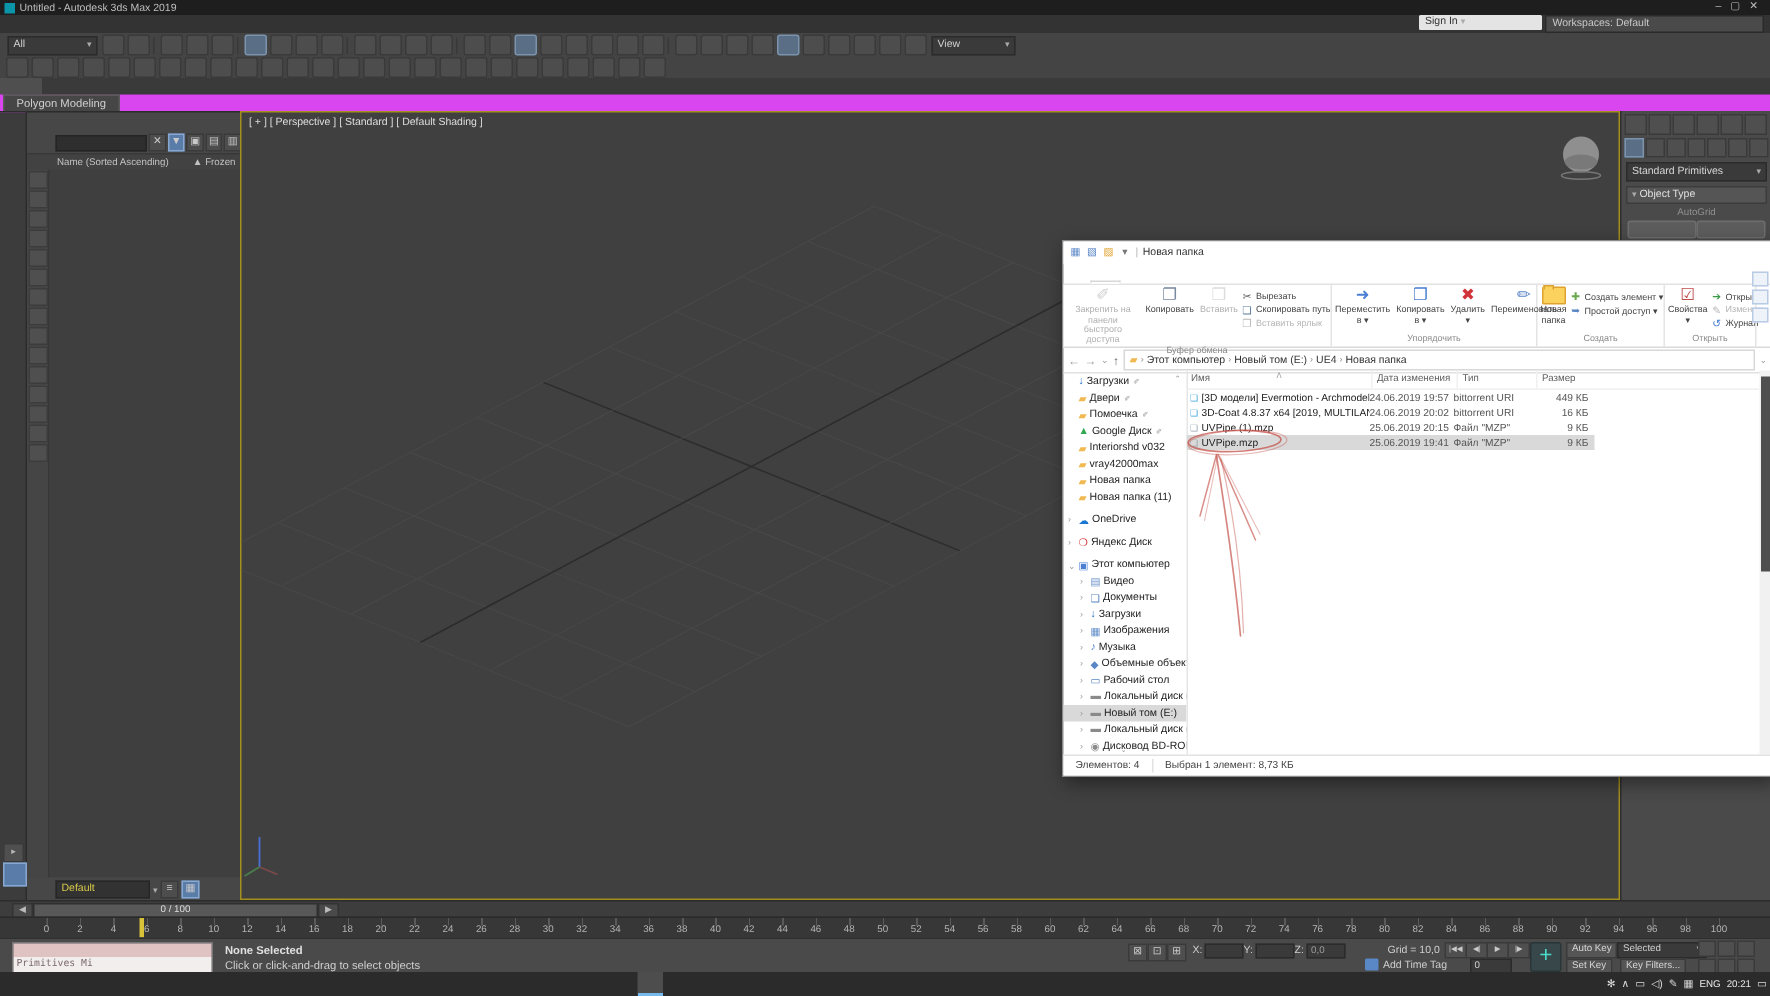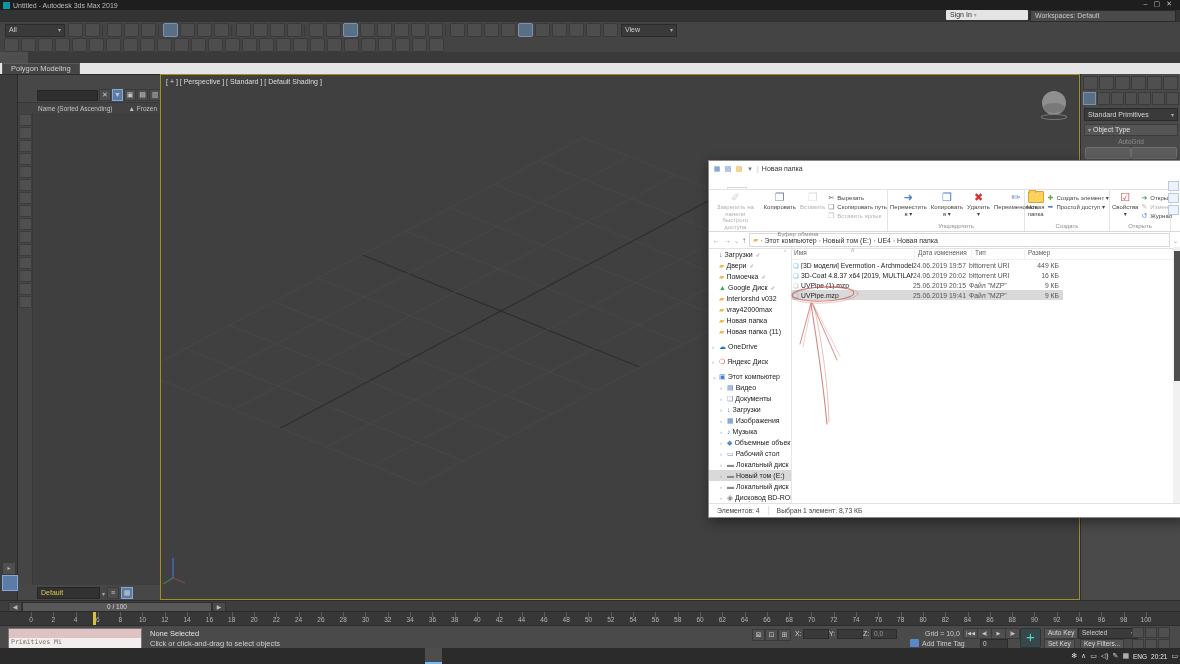--- a/index.html
+++ b/index.html
@@ -24,21 +24,21 @@
   .tbi{width:13px;height:12px;margin:0 1px;background:#4d4d4d;border:1px solid #3a3a3a;border-radius:2px;
        font-size:8px;line-height:11px;text-align:center;color:#c9c9c9;flex:0 0 auto;overflow:hidden;}
   .tbi.hl{background:#5a6e85;border-color:#7b93ad;}
   .tbi.sep{width:2px;background:transparent;border:none;border-left:1px solid #383838;border-radius:0;height:11px;}
   .tb-dd{height:11px;background:#3a3a3a;border:1px solid #2b2b2b;color:#cfcfcf;font-size:7px;line-height:10px;
          padding:0 3px;margin:0 2px;display:flex;align-items:center;gap:6px;flex:0 0 auto;}
   .caret{font-size:6px;color:#aaa;}
   #ribbontabs{left:0;top:52px;width:1180px;height:11px;background:#3a3a3a;display:flex;font-size:7.5px;color:#b5b5b5;border-bottom:1px solid #2c2c2c;}
   .rtab{padding:0 14px;line-height:11px;}
   .rtab.active{background:#4f4f4f;color:#e2e2e2;}
-  #polytab{left:0;top:63px;width:1180px;height:11px;background:#e5e5e5;border-bottom:1px solid #2c2c2c;font-size:7.5px;color:#cfcfcf;}
+  #polytab{left:0;top:63px;width:1180px;height:11px;background:#d946ef;border-bottom:1px solid #2c2c2c;font-size:7.5px;color:#cfcfcf;}
   #polytab .ptab{margin-left:2px;padding:0 8px;line-height:10px;border:1px solid #5a5a5a;border-bottom:none;background:#464646;display:inline-block;}
 
   
   #sepanel{left:17px;top:74px;width:143px;height:526px;background:#474747;border:1px solid #2b2b2b;}
   #sepanel .semenu{height:13px;font-size:7.5px;color:#d2d2d2;display:flex;gap:10px;padding-left:6px;align-items:center;}
   #sepanel .sesearch{height:14px;display:flex;align-items:center;padding-left:19px;gap:1px;}
   #se-input{width:62px;height:9px;background:#2e2e2e;border:1px solid #242424;}
   .se-mini{width:10px;height:10px;font-size:7px;line-height:9px;text-align:center;color:#c9c9c9;background:#4d4d4d;border:1px solid #3a3a3a;}
   .se-mini.hl{background:#5a7ca8;border-color:#88a8cf;}
   #se-header{height:11px;font-size:6.5px;color:#c2c2c2;display:flex;justify-content:space-between;padding:0 4px 0 20px;align-items:center;background:#424242;border-top:1px solid #383838;border-bottom:1px solid #383838;}
@@ -75,21 +75,21 @@
   #ruler{left:0;top:611px;width:1180px;height:14px;background:#373737;border-top:1px solid #2a2a2a;
          }
   #ruler-ticks{position:absolute;left:31px;top:0;right:20px;height:5px;
       background:repeating-linear-gradient(90deg,#5a5a5a 0 1px,transparent 1px 22.3px);}
   .rlabel{position:absolute;top:4px;font-size:6.5px;color:#b5b5b5;transform:translateX(-50%);}
   #time-caret{position:absolute;left:93px;top:0;width:3px;height:13px;background:#d8c23a;}
   #statusbar{left:0;top:625px;width:1180px;height:23px;background:#4a4a4a;border-top:1px solid #2e2e2e;font-size:7px;}
   #maxscript{position:absolute;left:8px;top:2px;width:132px;height:19px;border:1px solid #777;}
   #maxscript .pink{height:9px;background:#dfc3c3;}
   #maxscript .white{height:10px;background:#f3eeee;color:#7a6a6a;font-family:"DejaVu Sans Mono",monospace;font-size:6.5px;line-height:9px;padding-left:2px;}
-  #status-sel{position:absolute;left:150px;top:3px;color:#e0e0e0;font-size:7.5px;}
+  #status-sel{position:absolute;left:150px;top:3px;color:#e0e0e0;font-size:7.5px;font-weight:bold;}
   #status-prompt{position:absolute;left:150px;top:13px;color:#cfcfcf;font-size:7.5px;}
   .st-mini{position:absolute;width:11px;height:10px;background:#4f4f4f;border:1px solid #3a3a3a;font-size:7px;line-height:9px;text-align:center;color:#c9c9c9;}
   .xyz-label{position:absolute;top:4px;color:#cfcfcf;}
   .xyz-field{position:absolute;top:3px;width:22px;height:8px;background:#3a3a3a;border:1px solid #2b2b2b;color:#9a9a9a;font-size:6.5px;line-height:8px;padding-left:2px;}
   #grid-label{position:absolute;left:925px;top:4px;color:#cfcfcf;}
   #addtimetag{position:absolute;left:922px;top:14px;color:#cfcfcf;}
   #att-ico{position:absolute;left:910px;top:13px;width:9px;height:8px;background:#5a87c5;border-radius:1px;}
   .pb{position:absolute;top:2px;width:13px;height:9px;background:#4f4f4f;border:1px solid #3a3a3a;color:#c9c9c9;font-size:5px;line-height:8px;text-align:center;}
   #frame-field{position:absolute;left:980px;top:13px;width:24px;height:8px;background:#3a3a3a;border:1px solid #2b2b2b;color:#cfcfcf;font-size:6.5px;line-height:8px;padding-left:2px;}
   #bigkey{position:absolute;left:1020px;top:2px;width:19px;height:18px;background:#37474a;border:1px solid #2a3538;border-radius:2px;

